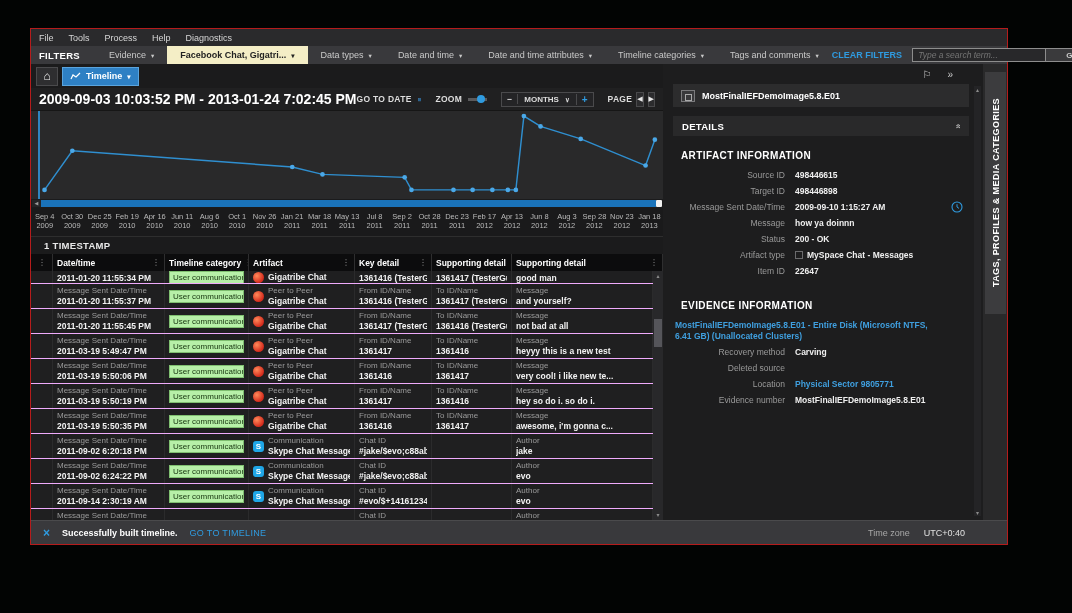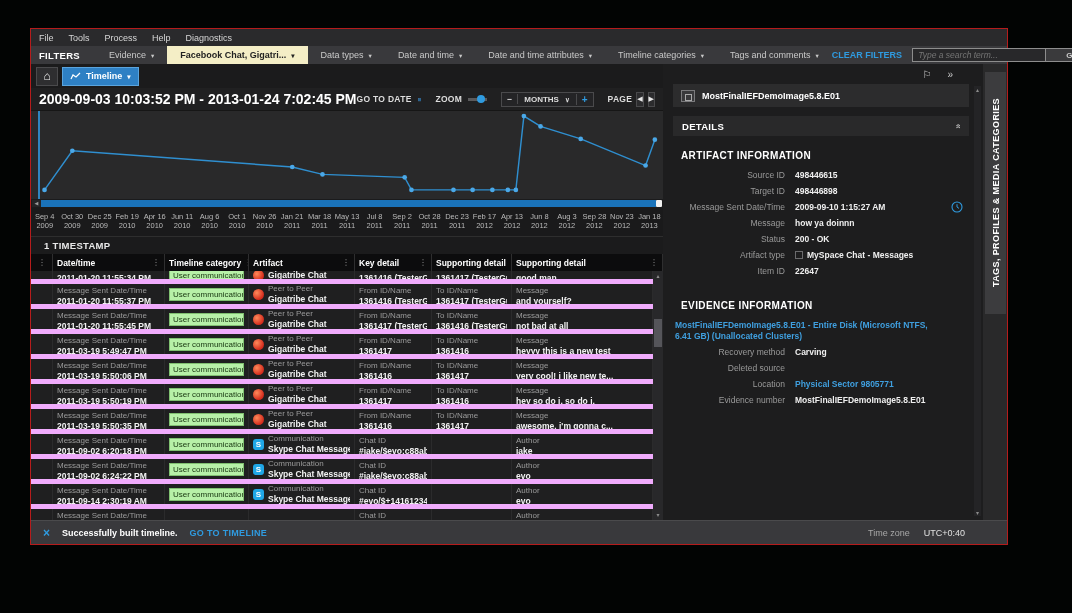--- a/index.html
+++ b/index.html
@@ -87,21 +87,21 @@
   .c.handle { width:22px; flex:none; }
   .c.dt  { width:112px; flex:none; }
   .c.cat { width:84px; flex:none; }
   .c.art { width:106px; flex:none; }
   .c.key { width:77px; flex:none; }
   .c.sup { width:80px; flex:none; }
   .c.add { flex:1; }
 
   .rowswrap { flex:1; display:flex; min-height:0; }
   .rows { flex:1; overflow:hidden; background:#1c1c1d; }
-  .trow { display:flex; height:25px; border-bottom:5px solid #f0abfc; background:#1f1f20; }
+  .trow { display:flex; height:25px; border-bottom:1px solid #f0abfc; background:#1f1f20; }
   .trow .c { border-right:1px solid #2b2b2c; padding:2px 4px; overflow:hidden; }
   .lab { color:#9b9b9b; font-size:8px; line-height:10px; white-space:nowrap; overflow:hidden; }
   .val { color:#f2f2f2; font-size:8.5px; font-weight:bold; line-height:11px; white-space:nowrap; overflow:hidden; }
   .c.cat { display:flex; align-items:center; }
   .badge { background:#b7f0a8; color:#15330e; border:1px solid #7fbf70; font-size:8px;
            padding:0 3px; line-height:11px; white-space:nowrap; overflow:hidden; max-width:100%; }
   .c.art { display:flex; gap:4px; align-items:center; }
   .aicon { width:11px; height:11px; flex:none; }
   .aicon.gigatribe { border-radius:50%; background:radial-gradient(circle at 35% 35%, #ff8a5a, #d42a1c 70%); }
   .aicon.skype { border-radius:3px; background:#1fa6e6; color:#fff; font-size:8px; font-weight:bold;
@@ -149,21 +149,21 @@
   .sidetab .tab { position:absolute; top:8px; left:2px; width:21px; height:242px; background:#3c3c3e;
                   display:flex; align-items:center; justify-content:center; }
   .tabtext { writing-mode:vertical-rl; transform:rotate(180deg); color:#fff; font-size:9px;
              font-weight:bold; letter-spacing:.4px; white-space:nowrap; }
 
   
   .statusbar { height:24px; background:#39393c; border-top:1px solid #4a4a4c; display:flex;
                align-items:center; padding:0 12px; gap:12px; font-size:9px; flex:none; }
   .sclose { color:#2f9be0; font-weight:bold; font-size:12px; line-height:12px; }
   .smsg { color:#fff; font-weight:bold; }
-  .slink { color:#2f9be0; font-weight:bold; letter-spacing:.3px;text-align:right; }
+  .slink { color:#2f9be0; font-weight:normal; letter-spacing:.3px;text-align:right; }
   .tzwrap { margin-left:auto; display:flex; gap:14px; padding-right:30px; }
   .tzlabel { color:#a8a8a8; }
   .tzval { color:#e0e0e0; }
 </style>
 </head>
 <body>
 
 <div class="stage">
 <div class="app">
 

